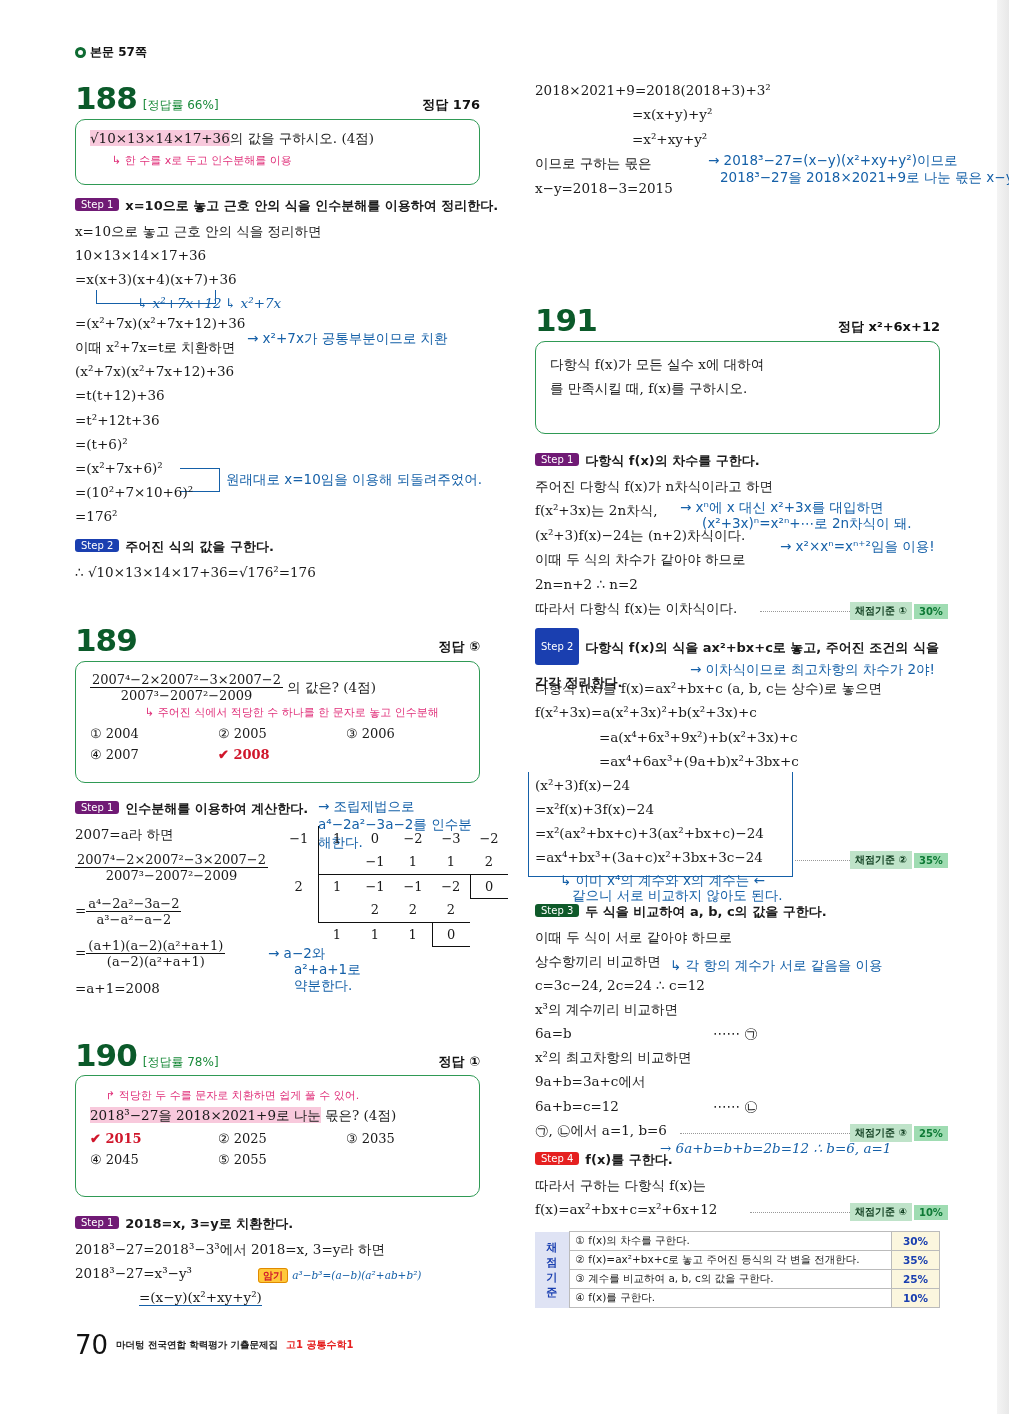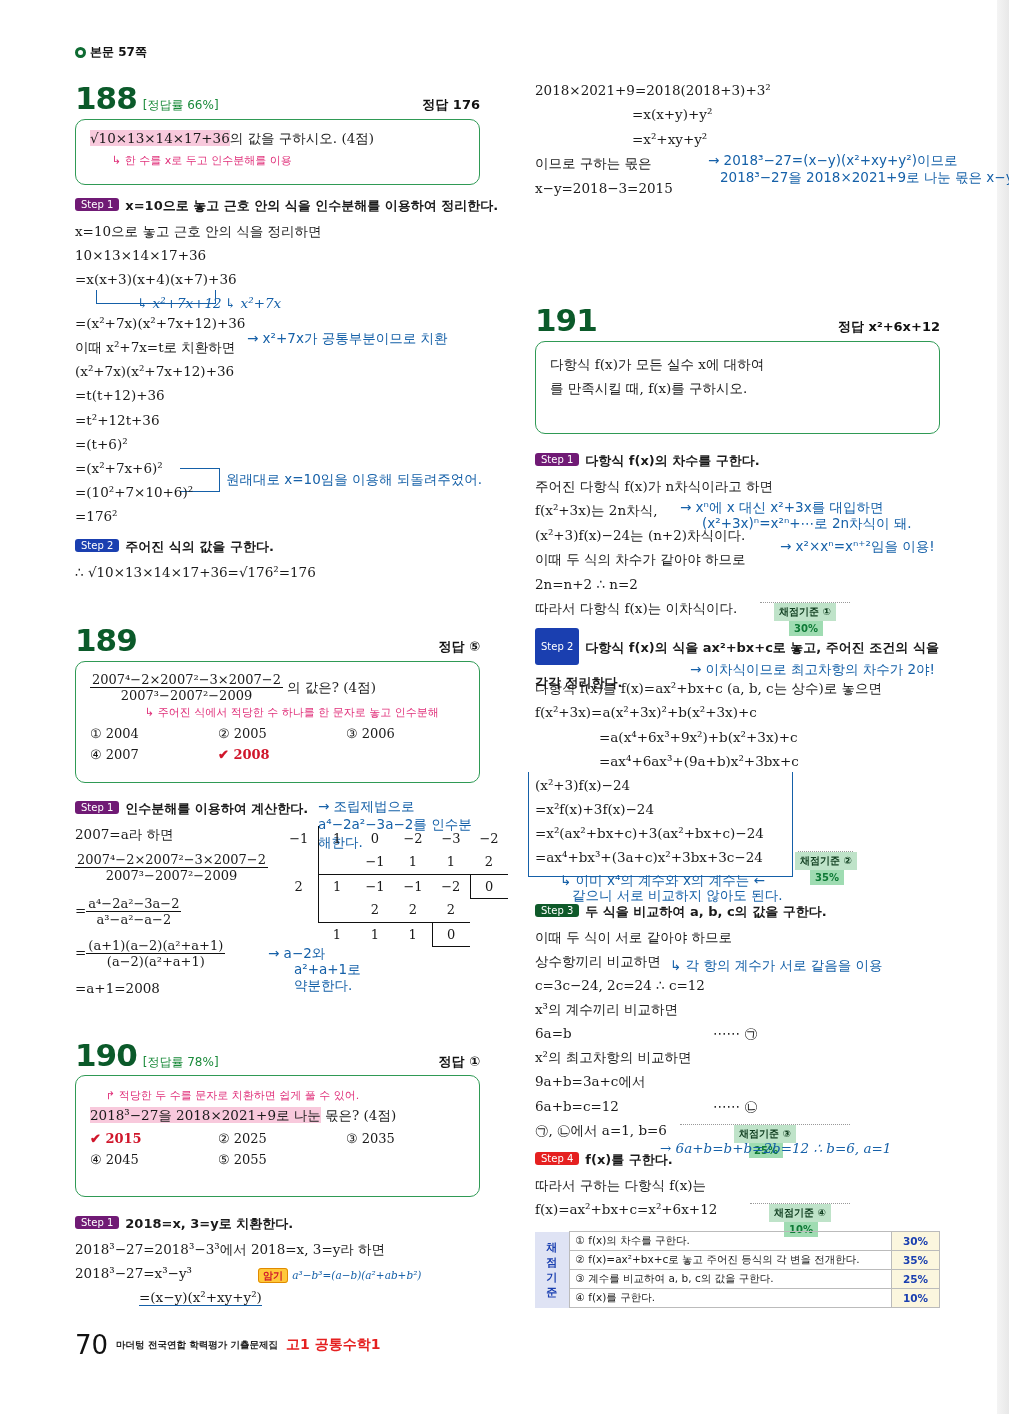--- a/index.html
+++ b/index.html
@@ -25,35 +25,35 @@
   .step { display: inline-block; font-family: "DejaVu Sans", sans-serif; font-size: 10px; color: #fff; padding: 1px 6px; border-radius: 3px; margin-right: 6px; vertical-align: 2px; }
   .step.red { background: #701a75; }
   .step.blue { background: #1a3fb0; }
   .step.green { background: #0f5a2a; }
   .step.red2 { background: #e52020; }
   .step-title { font-family: "DejaVu Sans", sans-serif; font-weight: bold; font-size: 13px; }
 
   .choices { display: grid; grid-template-columns: 128px 128px 128px; row-gap: 6px; margin-top: 6px; font-size: 13px; }
   .check { color: #d0162b; font-weight: bold; }
 
-  .crit { position: absolute; display: flex; align-items: center; flex-direction: column; }
+  .crit { position: absolute; display: flex; align-items: center; }
   .crit .dots { border-top: 1px dotted #999; height: 0; }
   .crit .tag { font-family: "DejaVu Sans", sans-serif; font-size: 10px; font-weight: bold; background: #bfe3c9; color: #0f3d1f; padding: 2px 5px; }
   .crit .pct { font-family: "DejaVu Sans", sans-serif; font-size: 10px; font-weight: bold; background: #9fdcb2; color: #0e7a36; padding: 2px 5px; margin-left: 2px; }
 
   .frac { display: inline-flex; flex-direction: column; align-items: center; vertical-align: middle; font-size: 13px; }
   .frac .num { border-bottom: 1px solid #111; padding: 0 2px; }
 
   .synth { position: absolute; font-size: 13px; }
   .synth td { width: 38px; text-align: center; height: 24px; }
 
   .footer { position: absolute; top: 1330px; left: 75px; display: flex; align-items: center; gap: 8px; }
   .footer .pg { font-family: "DejaVu Sans", sans-serif; font-size: 26px; color: #111; }
   .footer .book { font-family: "DejaVu Sans", sans-serif; font-size: 9.5px; font-weight: bold; color: #222; }
-  .footer .subj { font-family: "DejaVu Sans", sans-serif; font-size: 14px; font-weight: bold; color: #e52020; }
+  .footer .subj { font-family: "DejaVu Sans", sans-serif; font-size: 10px; font-weight: bold; color: #e52020; }
 
   .crit-table { position: absolute; left: 535px; top: 1231px; width: 405px; border-collapse: collapse; font-size: 10.5px; }
   .crit-table td { border: 1px solid #bbb; padding: 2px 6px; height: 19px; }
   .crit-table .lbl { background: #dfe3f4; color: #1a3fb0; font-family: "DejaVu Sans", sans-serif; font-weight: bold; text-align: center; width: 34px; border: none; font-size: 11px; }
   .crit-table .pc { background: #fbf6de; text-align: center; width: 48px; font-family: "DejaVu Sans", sans-serif; font-weight: bold; color: #1a3fb0; }
   .crit-table .desc { font-family: "DejaVu Sans", sans-serif; }
   .ul { border-bottom: 1.5px solid #1560a8; }
 </style>
 </head>
 <body>

